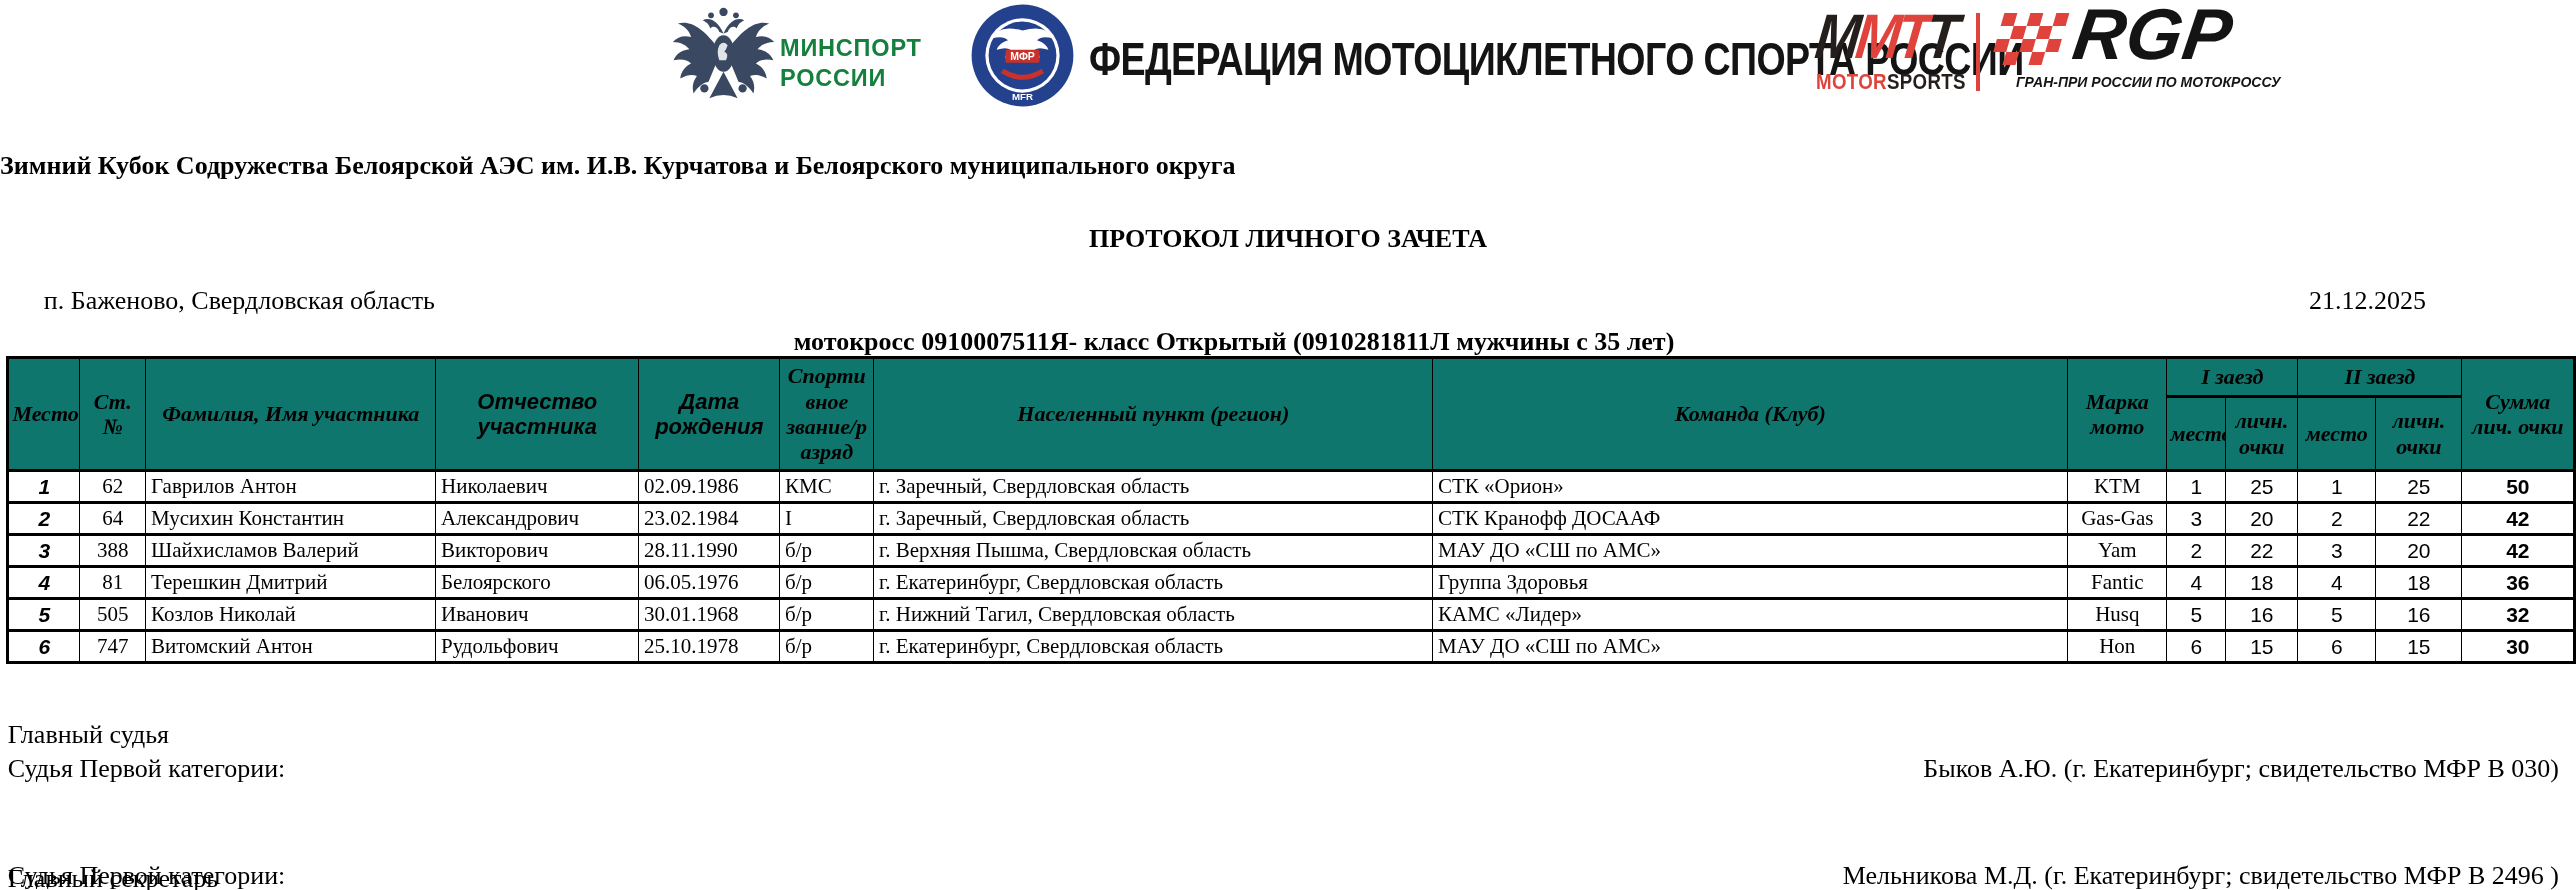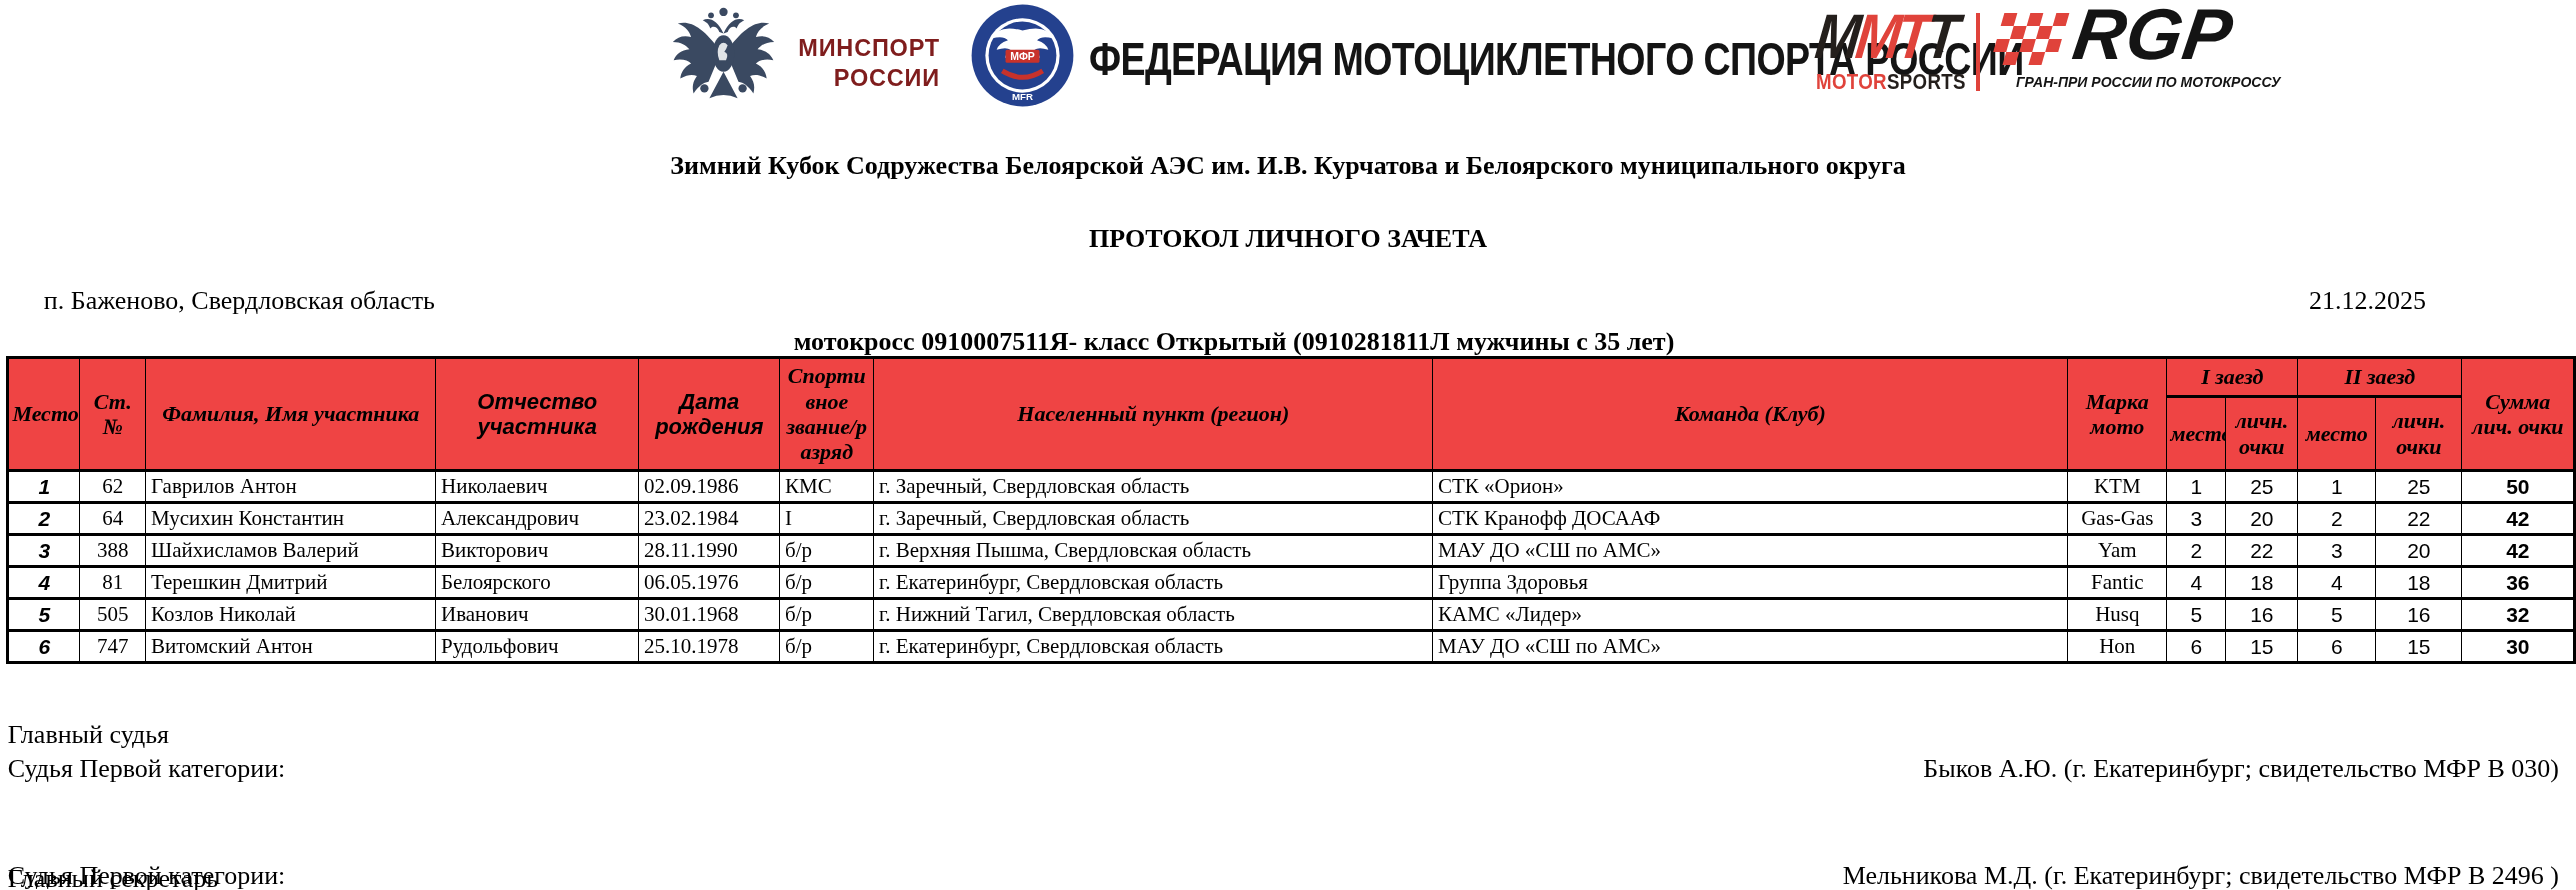--- a/index.html
+++ b/index.html
@@ -5,23 +5,23 @@
   html,body{margin:0;padding:0;}
   body{
     width:2576px;height:891px;position:relative;background:#ffffff;color:#000;
     font-family:"Liberation Serif",serif;overflow:hidden;
   }
   .abs{position:absolute;}
 
   
   #eagle{left:669px;top:1.6px;width:109px;height:108px;}
   #minsport-label{
-    left:780px;top:33px;width:160px;text-align:right;white-space:pre-line;
+    left:780px;top:33px;width:160px;text-align:left;white-space:pre-line;
     font-family:"Liberation Sans",sans-serif;font-weight:bold;font-size:23.5px;line-height:30px;
-    color:#7f1d1d;letter-spacing:0.8px;
+    color:#15803d;letter-spacing:0.8px;
   }
   #mfr-badge{left:970px;top:3.1px;width:105px;height:105px;}
   #federation-title{
     left:1089px;top:31px;font-family:"Liberation Sans",sans-serif;font-weight:bold;
     font-size:47px;letter-spacing:-0.8px;white-space:nowrap;color:#141414;
     transform:scaleX(0.80);transform-origin:left center;
   }
   #mmt-logo{left:1816px;top:4.7px;width:164px;transform:scaleX(0.85);transform-origin:left top;}
   #mmt-letters{font-family:"Liberation Sans",sans-serif;font-weight:bold;font-style:italic;
     font-size:63px;line-height:63px;letter-spacing:-4.7px;transform:skewX(-8deg);white-space:nowrap;}
@@ -33,41 +33,41 @@
   #rgp-text{
     left:2074px;top:-4.7px;font-family:"Liberation Sans",sans-serif;font-weight:bold;font-style:italic;
     font-size:72px;line-height:78px;color:#141414;transform:skewX(-8deg);letter-spacing:0.8px;
   }
   #rgp-subtitle{
     left:2016px;top:74px;width:203px;font-family:"Liberation Sans",sans-serif;font-weight:bold;
     font-style:italic;font-size:14px;color:#141414;white-space:nowrap;
   }
 
   
-  #event-title{left:0;top:151px;width:2576px;text-align:center;font-weight:bold;font-size:26px;}
+  #event-title{left:0;top:151px;width:2576px;font-weight:bold;font-size:26px;}
   #protocol-title{left:0;top:224px;width:2576px;text-align:center;font-weight:bold;font-size:26px;}
   #location-text{left:7.8px;top:286px;font-size:26px;margin-left:36px;}
   #date-text{right:150px;top:286px;font-size:26px;}
   #class-title{left:0;top:327px;width:2576px;text-align:center;font-weight:bold;font-size:26px;
     transform:translateX(-54px);}
 
   
   #results-table{
     position:absolute;left:6.3px;top:356px;width:2567px;
     border-collapse:collapse;table-layout:fixed;
     border:3.9px solid #000;
   }
   #results-table th,#results-table td{
     border-left:1.6px solid #000;border-right:1.6px solid #000;
     border-top:3.1px solid #000;border-bottom:3.1px solid #000;
     overflow:hidden;
   }
   #results-table th{
     font-style:italic;font-weight:bold;text-align:center;vertical-align:middle;
-    white-space:pre-line;font-size:22px;line-height:1.15;padding:0 3.1px;background:#ef4444;
+    white-space:pre-line;font-size:22px;line-height:1.15;padding:0 3.1px;background:#0f766e;
   }
   th.h-sans{font-family:"Liberation Sans",sans-serif;font-size:19.6px;}
   th.h-rank{font-weight:normal;font-size:19px;}
   #results-table td{
     font-size:21px;vertical-align:middle;white-space:nowrap;padding:0 4.7px;height:29px;background:#fff;
   }
   tr.h1{height:39px;} tr.h2{height:74px;}
   td.ctr{text-align:center;padding:0 1.6px;}
   td.c-place{font-family:"Liberation Sans",sans-serif;font-weight:bold;font-style:italic;font-size:21px;}
   td.c-r1p,td.c-r2p,td.c-r1s,td.c-r2s{font-family:"Liberation Sans",sans-serif;font-size:22px;}

